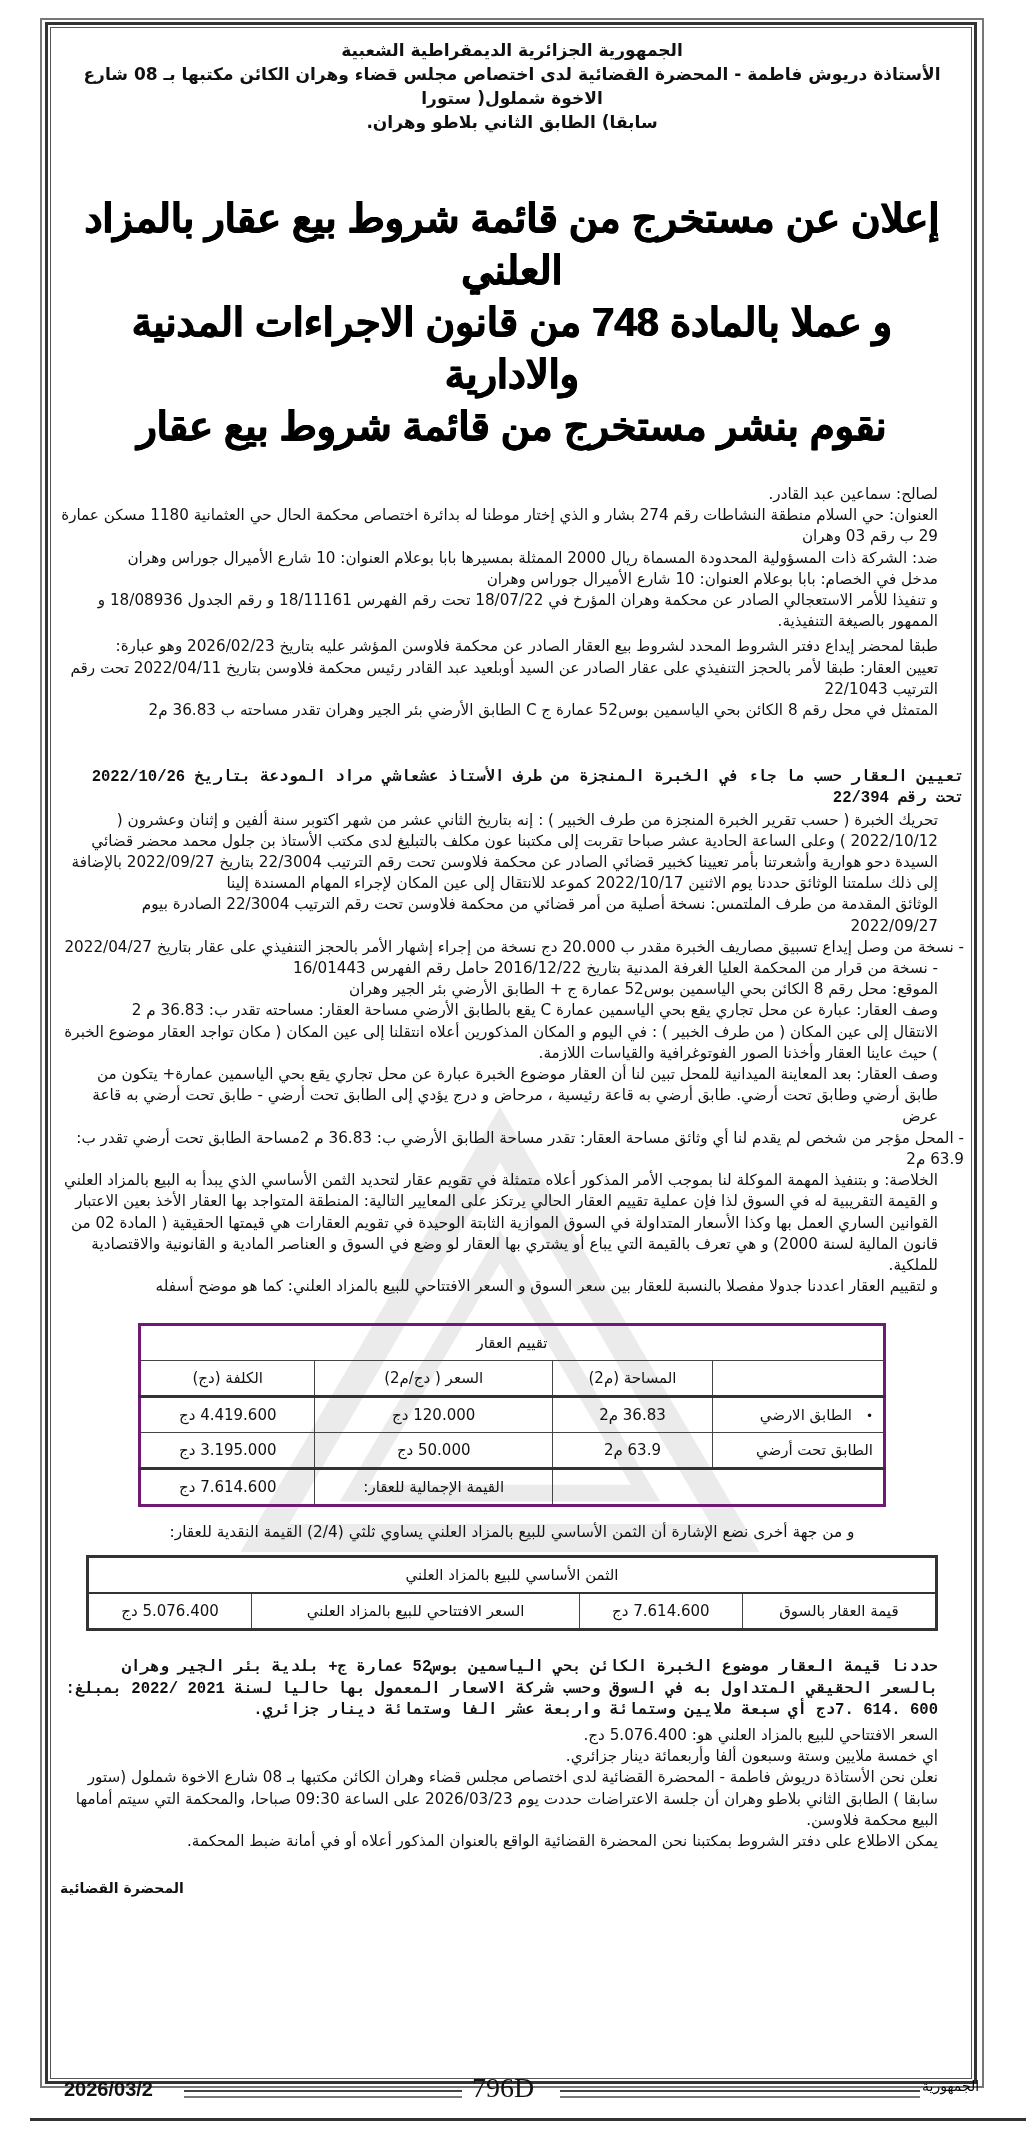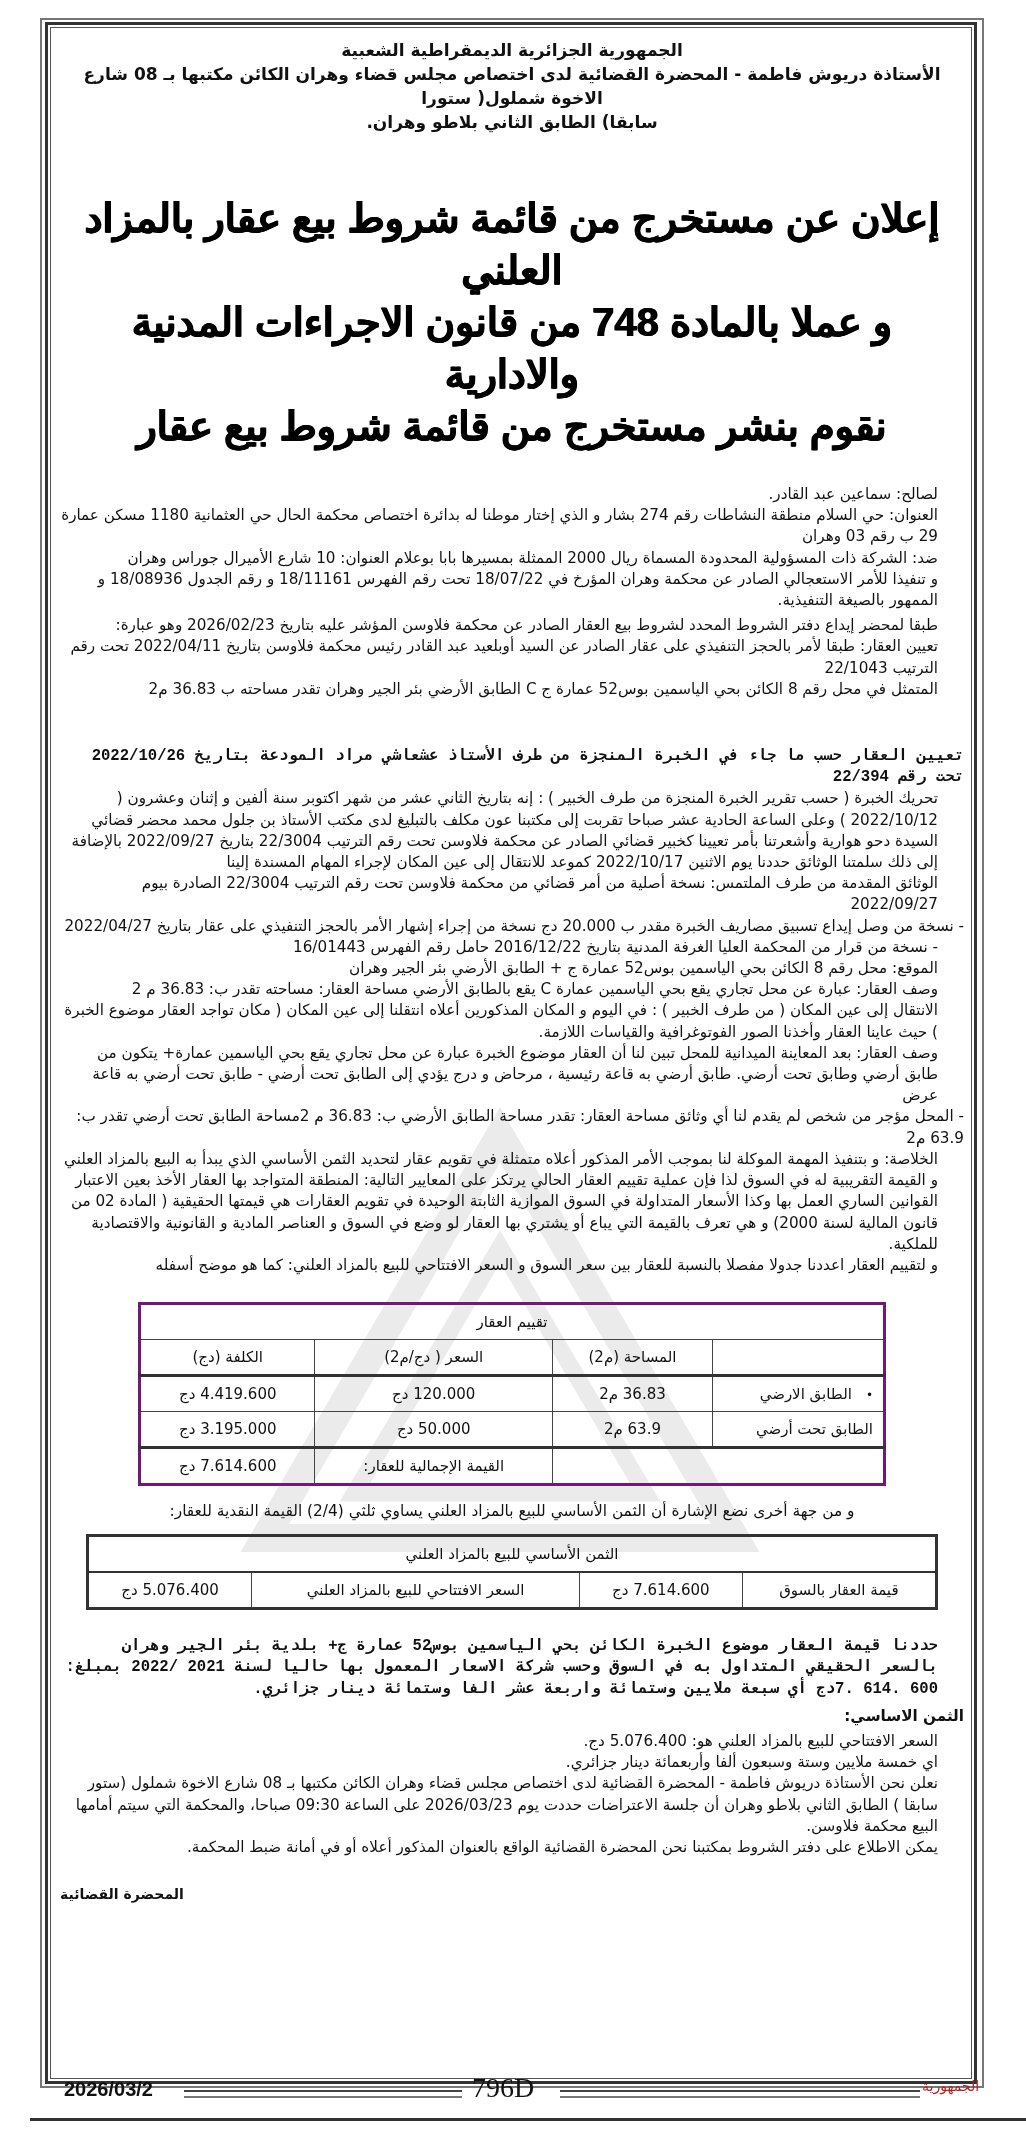--- a/index.html
+++ b/index.html
@@ -56,21 +56,21 @@
     .sig { margin-top: 28px; font-weight: bold; font-size: 14px; text-align: left; direction: rtl; }
     .sig span { display: inline-block; }
     .footer {
       position: absolute; left: 60px; top: 2078px; width: 920px; height: 30px;
       direction: ltr;
     }
     .footer .date { position: absolute; left: 4px; top: 0; font-weight: bold; font-size: 20px; font-family: "Liberation Sans", sans-serif; }
     .footer .code { position: absolute; left: 412px; top: -6px; font-size: 28px; font-family: "Liberation Serif", serif; }
     .footer .rule1 { position: absolute; left: 124px; top: 12px; width: 278px; height: 4px; border-top: 2px solid #444; border-bottom: 2px solid #777; }
     .footer .rule2 { position: absolute; left: 500px; top: 12px; width: 360px; height: 4px; border-top: 2px solid #444; border-bottom: 2px solid #777; }
-    .footer .brand { position: absolute; left: 862px; top: 0; font-size: 14px; color: #b91c1c; direction: rtl; }
+    .footer .brand { position: absolute; left: 862px; top: 0; font-size: 14px; color: #000000; direction: rtl; }
     .bottom-rule { position: absolute; left: 30px; top: 2118px; width: 996px; border-top: 3px solid #333; }
     .watermark {
       position: absolute; left: 220px; top: 1090px; width: 560px; height: 560px;
       opacity: 0.12; pointer-events: none;
     }
   </style>
 </head>
 <body>
 
 <div class="frame-outer"></div>
@@ -92,20 +92,21 @@
   <div class="title">
     <div>إعلان عن مستخرج من قائمة شروط بيع عقار بالمزاد العلني</div>
     <div>و عملا بالمادة 748 من قانون الاجراءات المدنية والادارية</div>
     <div>نقوم بنشر مستخرج من قائمة شروط بيع عقار</div>
   </div>
 
   <div class="body-text sec-a">
     <p class="indent">لصالح: سماعين عبد القادر.</p>
     <p class="indent">العنوان: حي السلام منطقة النشاطات رقم 274 بشار و الذي إختار موطنا له بدائرة اختصاص محكمة الحال حي العثمانية 1180 مسكن عمارة 29 ب رقم 03 وهران</p>
     <p class="indent">ضد: الشركة ذات المسؤولية المحدودة المسماة ريال 2000 الممثلة بمسيرها بابا بوعلام العنوان: 10 شارع الأميرال جوراس وهران</p>
+    <p class="indent">مدخل في الخصام: بابا بوعلام العنوان: 10 شارع الأميرال جوراس وهران</p>
     <p class="indent">و تنفيذا للأمر الاستعجالي الصادر عن محكمة وهران المؤرخ في 18/07/22 تحت رقم الفهرس 18/11161 و رقم الجدول 18/08936 و الممهور بالصيغة التنفيذية.</p>
   </div>
 
   <div class="body-text sec-b">
     <p class="indent">طبقا لمحضر إيداع دفتر الشروط المحدد لشروط بيع العقار الصادر عن محكمة فلاوسن المؤشر عليه بتاريخ 2026/02/23 وهو عبارة:</p>
     <p class="indent">تعيين العقار: طبقا لأمر بالحجز التنفيذي على عقار الصادر عن السيد أوبلعيد عبد القادر رئيس محكمة فلاوسن بتاريخ 2022/04/11 تحت رقم الترتيب 22/1043</p>
     <p class="indent">المتمثل في محل رقم 8 الكائن بحي الياسمين بوس52 عمارة ج C الطابق الأرضي بئر الجير وهران تقدر مساحته ب 36.83 م2</p>
   </div>
 
   <div class="body-text sec-c">
@@ -165,21 +166,20 @@
       <td>قيمة العقار بالسوق</td>
       <td>7.614.600 دج</td>
       <td>السعر الافتتاحي للبيع بالمزاد العلني</td>
       <td>5.076.400 دج</td>
     </tr>
   </tbody>
     </table>
 
   <div class="body-text" style="margin-top:26px;">
     <p class="lead indent">حددنا قيمة العقار موضوع الخبرة الكائن بحي الياسمين بوس52 عمارة ج+ بلدية بئر الجير وهران بالسعر الحقيقي المتداول به في السوق وحسب شركة الاسعار المعمول بها حاليا لسنة 2021 /2022 بمبلغ: 600 .614 .7دج أي سبعة ملايين وستمائة واربعة عشر الفا وستمائة دينار جزائري.</p>
-    <p class="bold" style="margin-top:6px;">الثمن الاساسي:</p>
     <p class="indent" style="margin-top:4px;">السعر الافتتاحي للبيع بالمزاد العلني هو: 5.076.400 دج.</p>
     <p class="indent">اي خمسة ملايين وستة وسبعون ألفا وأربعمائة دينار جزائري.</p>
     <p class="indent">نعلن نحن الأستاذة دريوش فاطمة - المحضرة القضائية لدى اختصاص مجلس قضاء وهران الكائن مكتبها بـ 08 شارع الاخوة شملول (ستور سابقا ) الطابق الثاني بلاطو وهران أن جلسة الاعتراضات حددت يوم 2026/03/23 على الساعة 09:30 صباحا، والمحكمة التي سيتم أمامها البيع محكمة فلاوسن.</p>
     <p class="indent">يمكن الاطلاع على دفتر الشروط بمكتبنا نحن المحضرة القضائية الواقع بالعنوان المذكور أعلاه أو في أمانة ضبط المحكمة.</p>
   </div>
 
   <div class="sig">
     <span>المحضرة القضائية</span>
   </div>
 </div>

